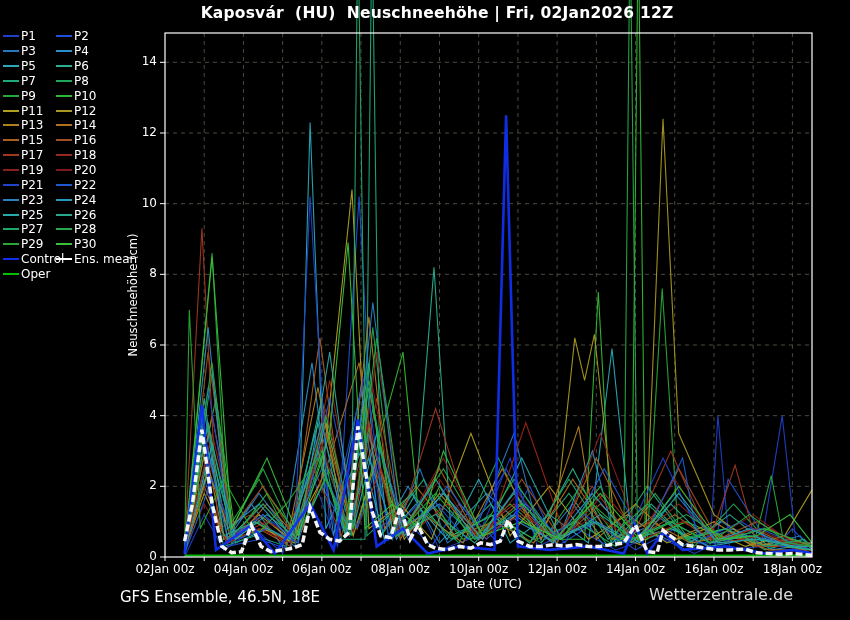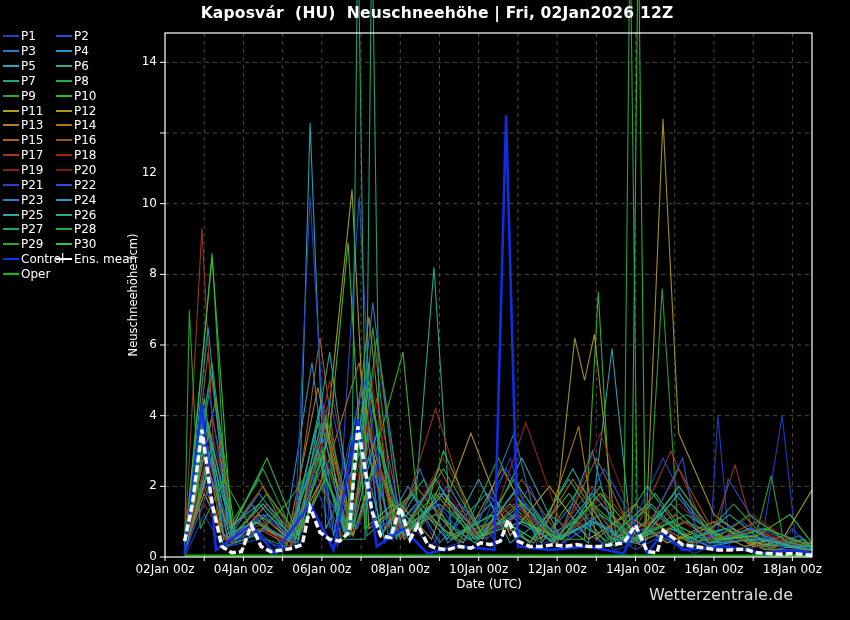--- a/index.html
+++ b/index.html
@@ -255,19 +255,20 @@
       <div class="txt xtick-label" style="left: 713.97px; top: 562px;">16Jan 00z</div>
       <div class="txt xtick-label" style="left: 792.394px; top: 562px;">18Jan 00z</div>
     </div>
   <div id="ytick-labels">
       <div class="txt ytick-label" style="left: 117px; top: 549px;">0</div>
       <div class="txt ytick-label" style="left: 117px; top: 478.332px;">2</div>
       <div class="txt ytick-label" style="left: 117px; top: 407.665px;">4</div>
       <div class="txt ytick-label" style="left: 117px; top: 336.997px;">6</div>
       <div class="txt ytick-label" style="left: 117px; top: 266.33px;">8</div>
       <div class="txt ytick-label" style="left: 117px; top: 195.662px;">10</div>
-      <div class="txt ytick-label" style="left: 117px; top: 124.995px; margin-top: 40px;">12</div>
+      <div class="txt ytick-label" style="left: 117px; top: 124.995px;">12</div>
       <div class="txt ytick-label" style="left: 117px; top: 54.327px;">14</div>
     </div>
   <div id="y-axis-title" class="txt">Neuschneehöhe (cm)</div>
   <div id="x-axis-title" class="txt">Date (UTC)</div>
+  <div id="footer-left" class="txt">GFS Ensemble, 46.5N, 18E</div>
   <div id="footer-right" class="txt">Wetterzentrale.de</div>
 </div>
 
 </body></html>

